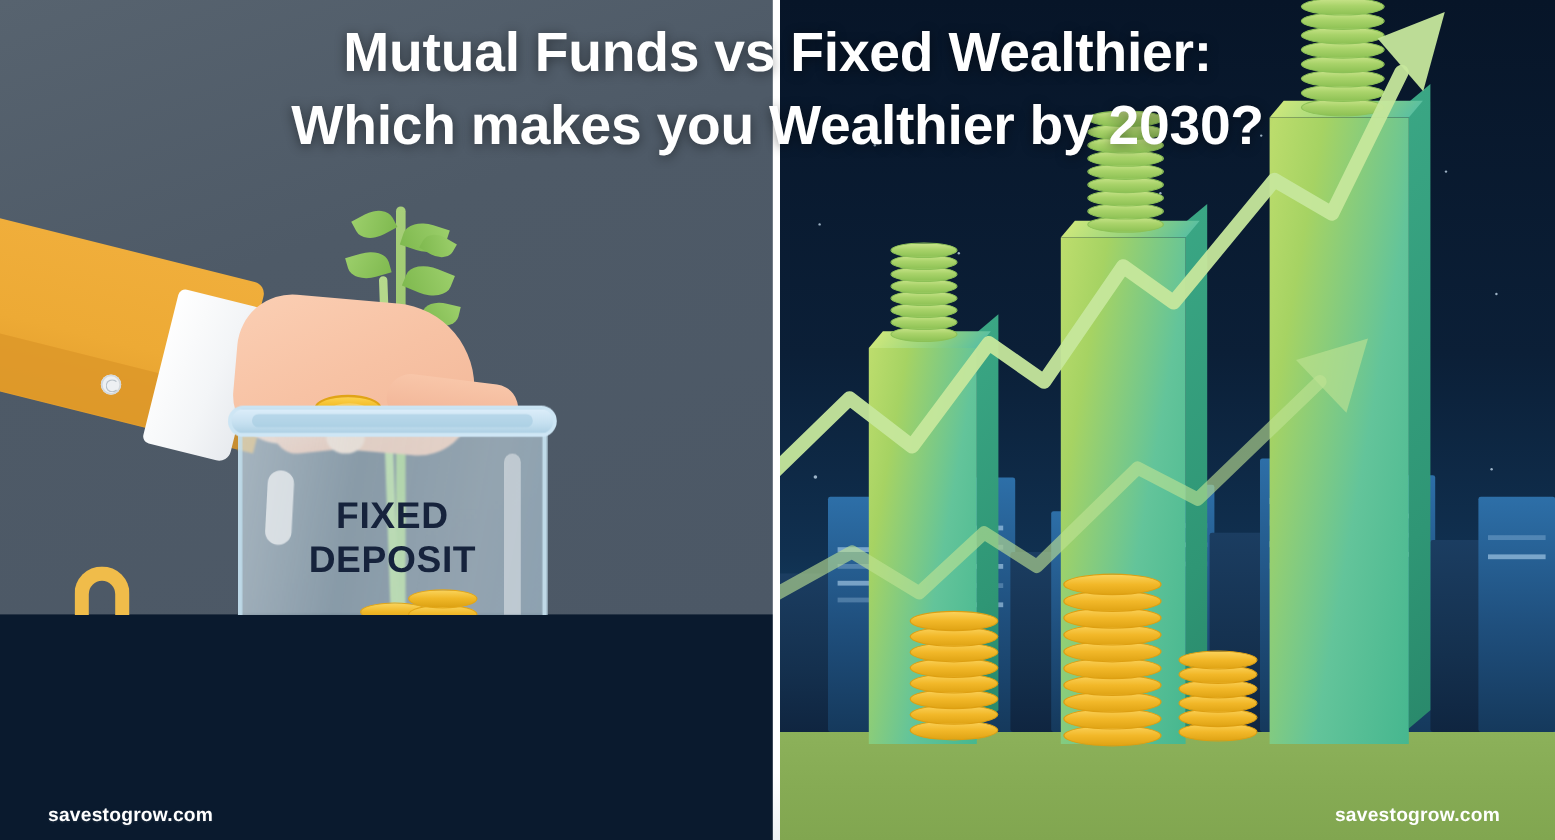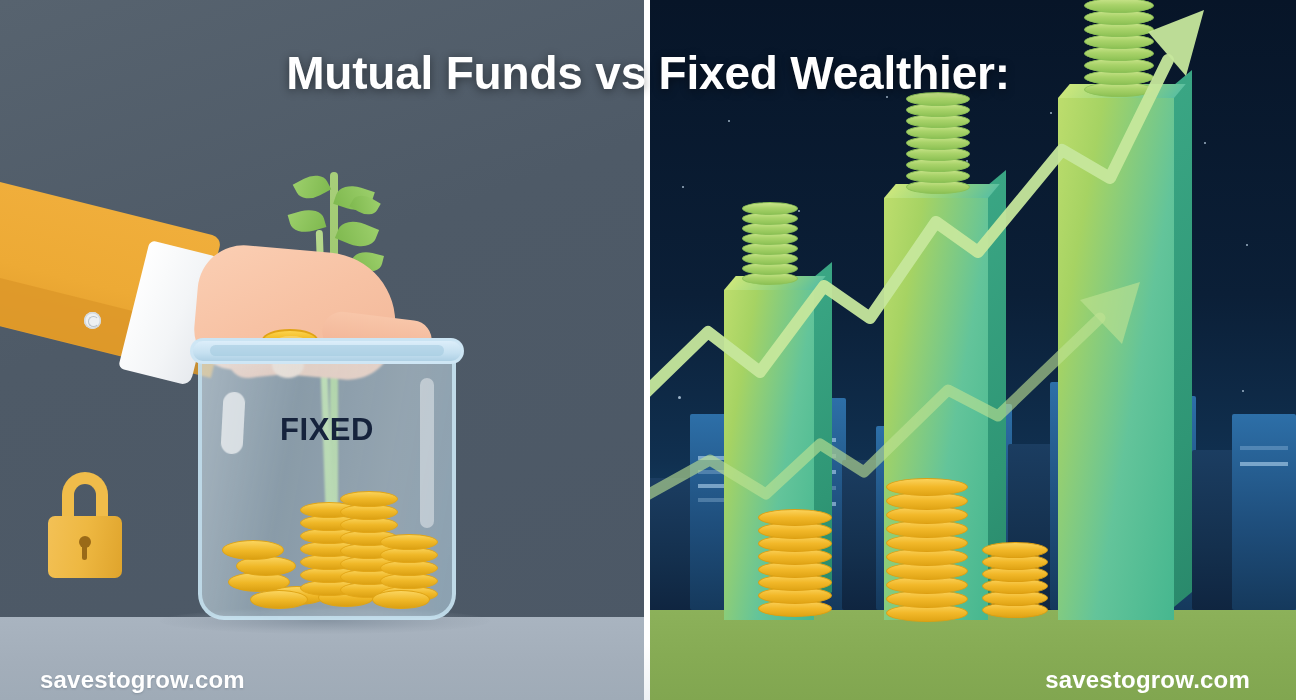--- a/index.html
+++ b/index.html
@@ -3,21 +3,21 @@
 <meta charset="utf-8">
 <style>
   * { margin:0; padding:0; box-sizing:border-box; }
   html,body { width:1296px; height:700px; overflow:hidden; background:#0a1a2e; }
   body { font-family:"Liberation Sans", sans-serif; }
 
   #stage { position:relative; width:1296px; height:700px; overflow:hidden; }
 
   
   .panel-left {
-    position:absolute; left:0; top:0; width:648px; height:700px;
+    position:absolute; left:0; top:0; width:648px; height:512px;
     background:linear-gradient(160deg,#57636f 0%,#4e5a67 40%,#4c5866 100%);
     overflow:hidden;
   }
   .left-floor {
     position:absolute; left:0; top:617px; width:648px; height:83px;
     background:linear-gradient(180deg,#a9b4c0 0%,#a3aeba 55%,#9fabb7 100%);
   }
   .jar-shadow {
     position:absolute; left:160px; top:608px; width:330px; height:26px;
     background:radial-gradient(ellipse at 50% 50%, rgba(110,125,140,.55) 0%, rgba(140,152,165,.22) 55%, rgba(160,172,184,0) 75%);
@@ -239,21 +239,21 @@
     font-size:46px; line-height:1.33; white-space:nowrap;
     text-shadow:0 2px 10px rgba(0,0,0,.45);
   }
   .footer-left, .footer-right {
     position:absolute; bottom:0; height:72px; display:flex; align-items:center;
     z-index:35;
   }
   .footer-left { left:0; width:648px; padding-left:40px; }
   .footer-right { left:648px; width:648px; padding-right:46px; justify-content:flex-end; }
   .footer-text {
-    color:#ffffff; font-weight:800; font-size:24px; letter-spacing:.2px;margin-top:32px;
+    color:#ffffff; font-weight:800; font-size:16px; letter-spacing:.2px;margin-top:32px;
   }
   .footer-left .footer-text { color:#ffffff; text-shadow:0 1px 2px rgba(80,95,110,.35); }
 </style>
 </head>
 <body>
 
 <div id="stage">
 
   <div class="panel-left">
 
@@ -326,20 +326,21 @@
       <div class="coin-o" style="left:380px; top:560px;"></div>
       <div class="coin-o" style="left:380px; top:547px;"></div>
       <div class="coin-o" style="left:380px; top:534px;"></div>
 
       <div class="coin-flat" style="left:372px; top:590px; width:58px; height:19px;"></div>
       <div class="coin-flat" style="left:250px; top:590px; width:58px; height:19px;"></div>
     </div>
 
     <div class="jar-label">
       <div>FIXED</div>
+      <div>DEPOSIT</div>
     </div>
 
     <div>
       <div class="lock-shackle"></div>
       <div class="lock-body"></div>
       <div class="lock-hole"></div>
     </div>
   </div>
 
   <div class="panel-right">
@@ -486,20 +487,21 @@
       <div class="gcoin-gold" style="left:334px; top:554px; width:66px; height:16px;"></div>
       <div class="gcoin-gold" style="left:334px; top:542px; width:66px; height:16px;"></div>
     </div>
   </div>
 
 
   <div class="divider"></div>
 
   <div class="title-wrap">
     <div class="title-line">Mutual Funds vs Fixed Wealthier:</div>
+    <div class="title-line">Which makes you Wealthier by 2030?</div>
   </div>
 
   <div class="footer-left">
     <span class="footer-text">savestogrow.com</span>
   </div>
   <div class="footer-right">
     <span class="footer-text">savestogrow.com</span>
   </div>
 
 </div>

